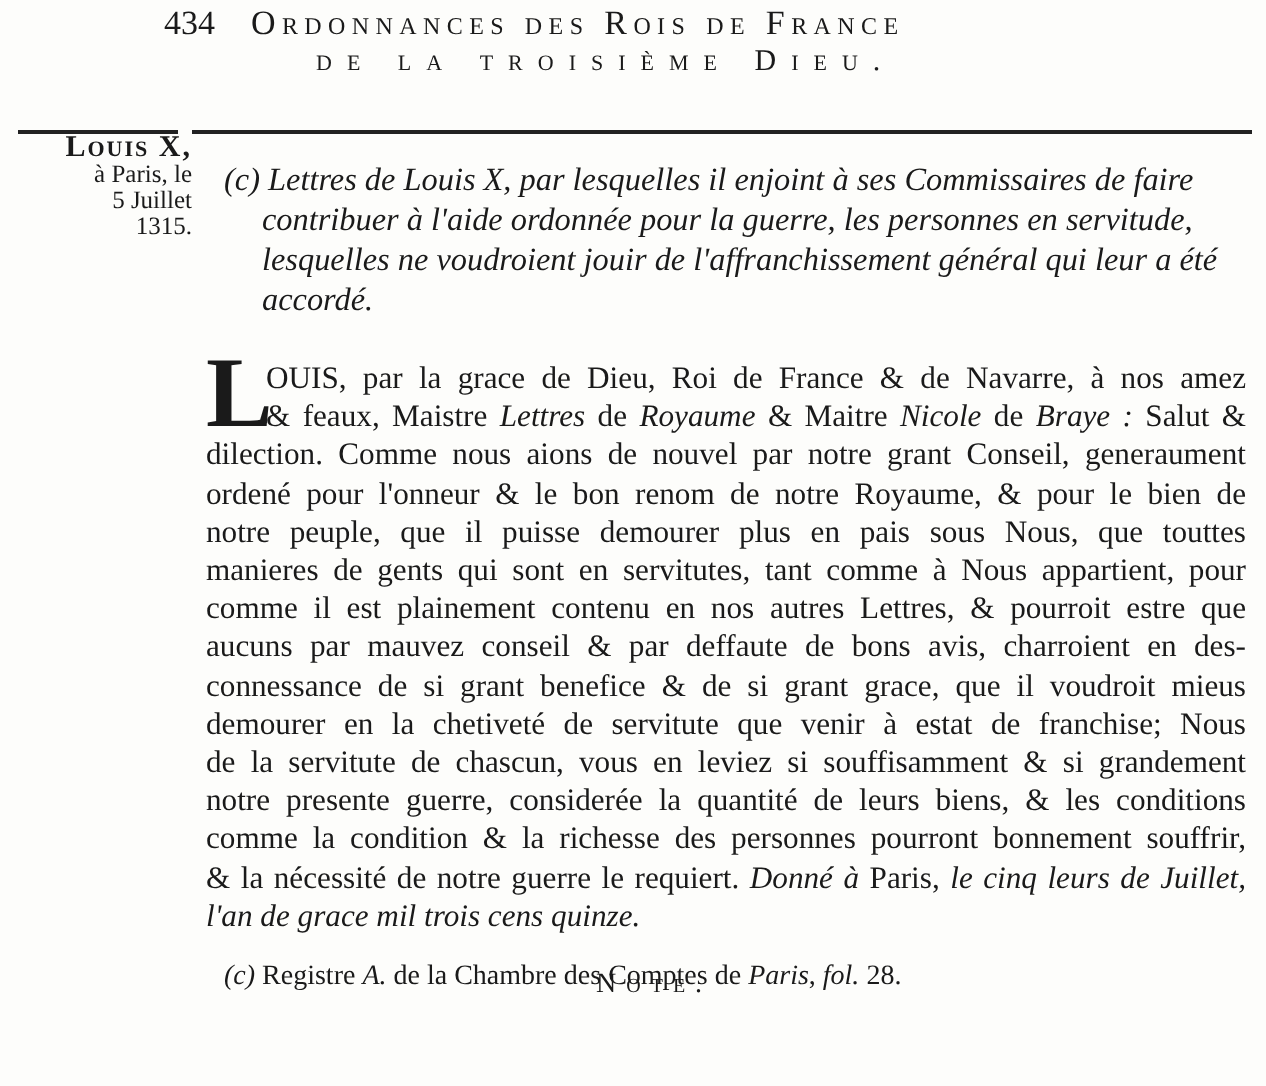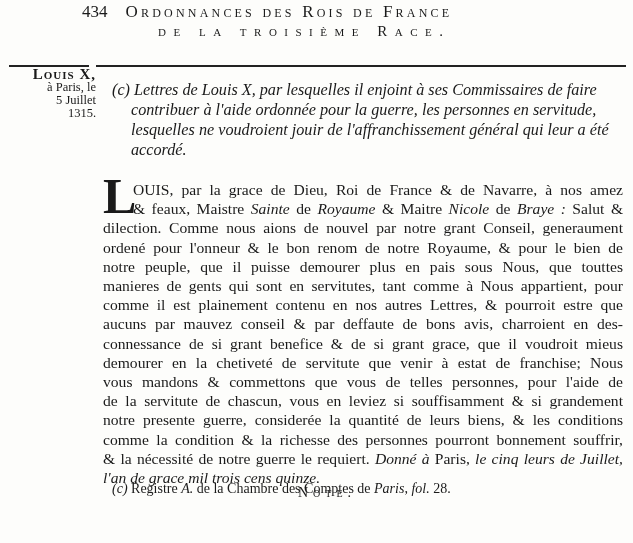--- a/index.html
+++ b/index.html
@@ -56,21 +56,21 @@
   .it { font-style: italic; }
 </style>
 </head>
 <body>
 
 <div class="page">
 
   <div class="header-line1">
     <span class="pnum">434</span><span class="sc">Ordonnances des Rois de France</span>
   </div>
-  <div class="header-line2 sc">de la troisième Race.</div>
+  <div class="header-line2 sc">de la troisième Dieu.</div>
 
   <div class="rule-left"></div>
   <div class="rule-right"></div>
 
   <div class="margin-note">
     <div class="king">Louis X,</div>
     <div>à Paris, le</div>
     <div>5 Juillet</div>
     <div>1315.</div>
   </div>
@@ -79,30 +79,29 @@
     <span class="line">(c) Lettres de Louis X, par lesquelles il enjoint à ses Commissaires de faire</span>
     <span class="line indent">contribuer à l'aide ordonnée pour la guerre, les personnes en servitude,</span>
     <span class="line indent">lesquelles ne voudroient jouir de l'affranchissement général qui leur a été</span>
     <span class="line indent">accordé.</span>
   </div>
 
   <div class="dropcap">L</div>
 
   <div class="body-text">
     <span class="line first">OUIS, par la grace de Dieu, Roi de France &amp; de Navarre, à nos amez</span>
-    <span class="line second"><span>&amp; feaux, Maistre </span><span class="it">Sainte</span><span> de </span><span class="it">Royaume</span><span> &amp; Maitre </span><span class="it">Nicole</span><span> de </span><span class="it">Braye :</span><span> Salut &amp;</span></span>
+    <span class="line second"><span>&amp; feaux, Maistre </span><span class="it">Lettres</span><span> de </span><span class="it">Royaume</span><span> &amp; Maitre </span><span class="it">Nicole</span><span> de </span><span class="it">Braye :</span><span> Salut &amp;</span></span>
     <span class="line">dilection. Comme nous aions de nouvel par notre grant Conseil, generaument</span>
     <span class="line">ordené pour l'onneur &amp; le bon renom de notre Royaume, &amp; pour le bien de</span>
     <span class="line">notre peuple, que il puisse demourer plus en pais sous Nous, que touttes</span>
     <span class="line">manieres de gents qui sont en servitutes, tant comme à Nous appartient, pour</span>
     <span class="line">comme il est plainement contenu en nos autres Lettres, &amp; pourroit estre que</span>
     <span class="line">aucuns par mauvez conseil &amp; par deffaute de bons avis, charroient en des-</span>
     <span class="line">connessance de si grant benefice &amp; de si grant grace, que il voudroit mieus</span>
     <span class="line">demourer en la chetiveté de servitute que venir à estat de franchise; Nous</span>
-    <span class="line">vous mandons &amp; commettons que vous de telles personnes, pour l'aide de</span>
     <span class="line">de la servitute de chascun, vous en leviez si souffisamment &amp; si grandement</span>
     <span class="line">notre presente guerre, considerée la quantité de leurs biens, &amp; les conditions</span>
     <span class="line">comme la condition &amp; la richesse des personnes pourront bonnement souffrir,</span>
     <span class="line"><span>&amp; la nécessité de notre guerre le requiert. </span><span class="it">Donné à</span><span> Paris, </span><span class="it">le cinq leurs de Juillet,</span></span>
     <span class="line last it">l'an de grace mil trois cens quinze.</span>
   </div>
 
   <div class="note-title">Note.</div>
   <div class="note-text"><span class="it">(c)</span><span> Registre </span><span class="it">A.</span><span> de la Chambre des Comptes de </span><span class="it">Paris</span><span>, </span><span class="it">fol.</span><span> 28.</span></div>
 

